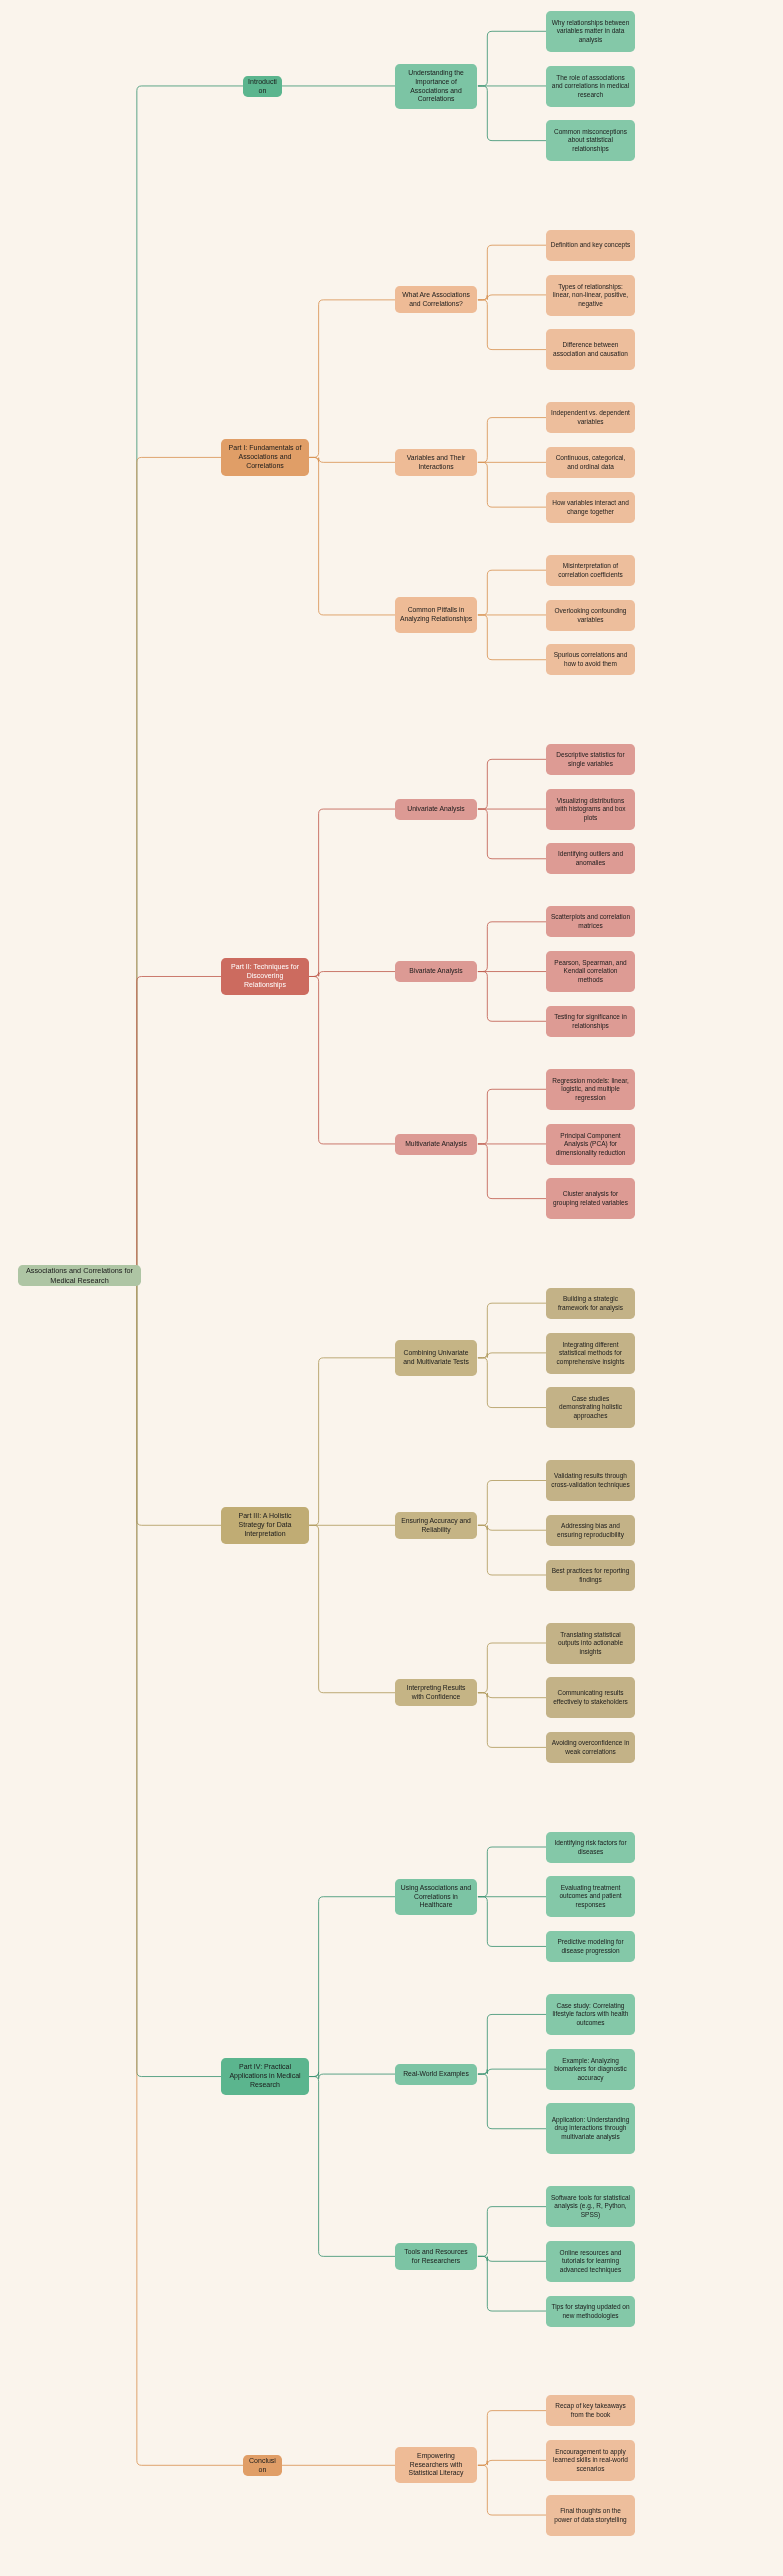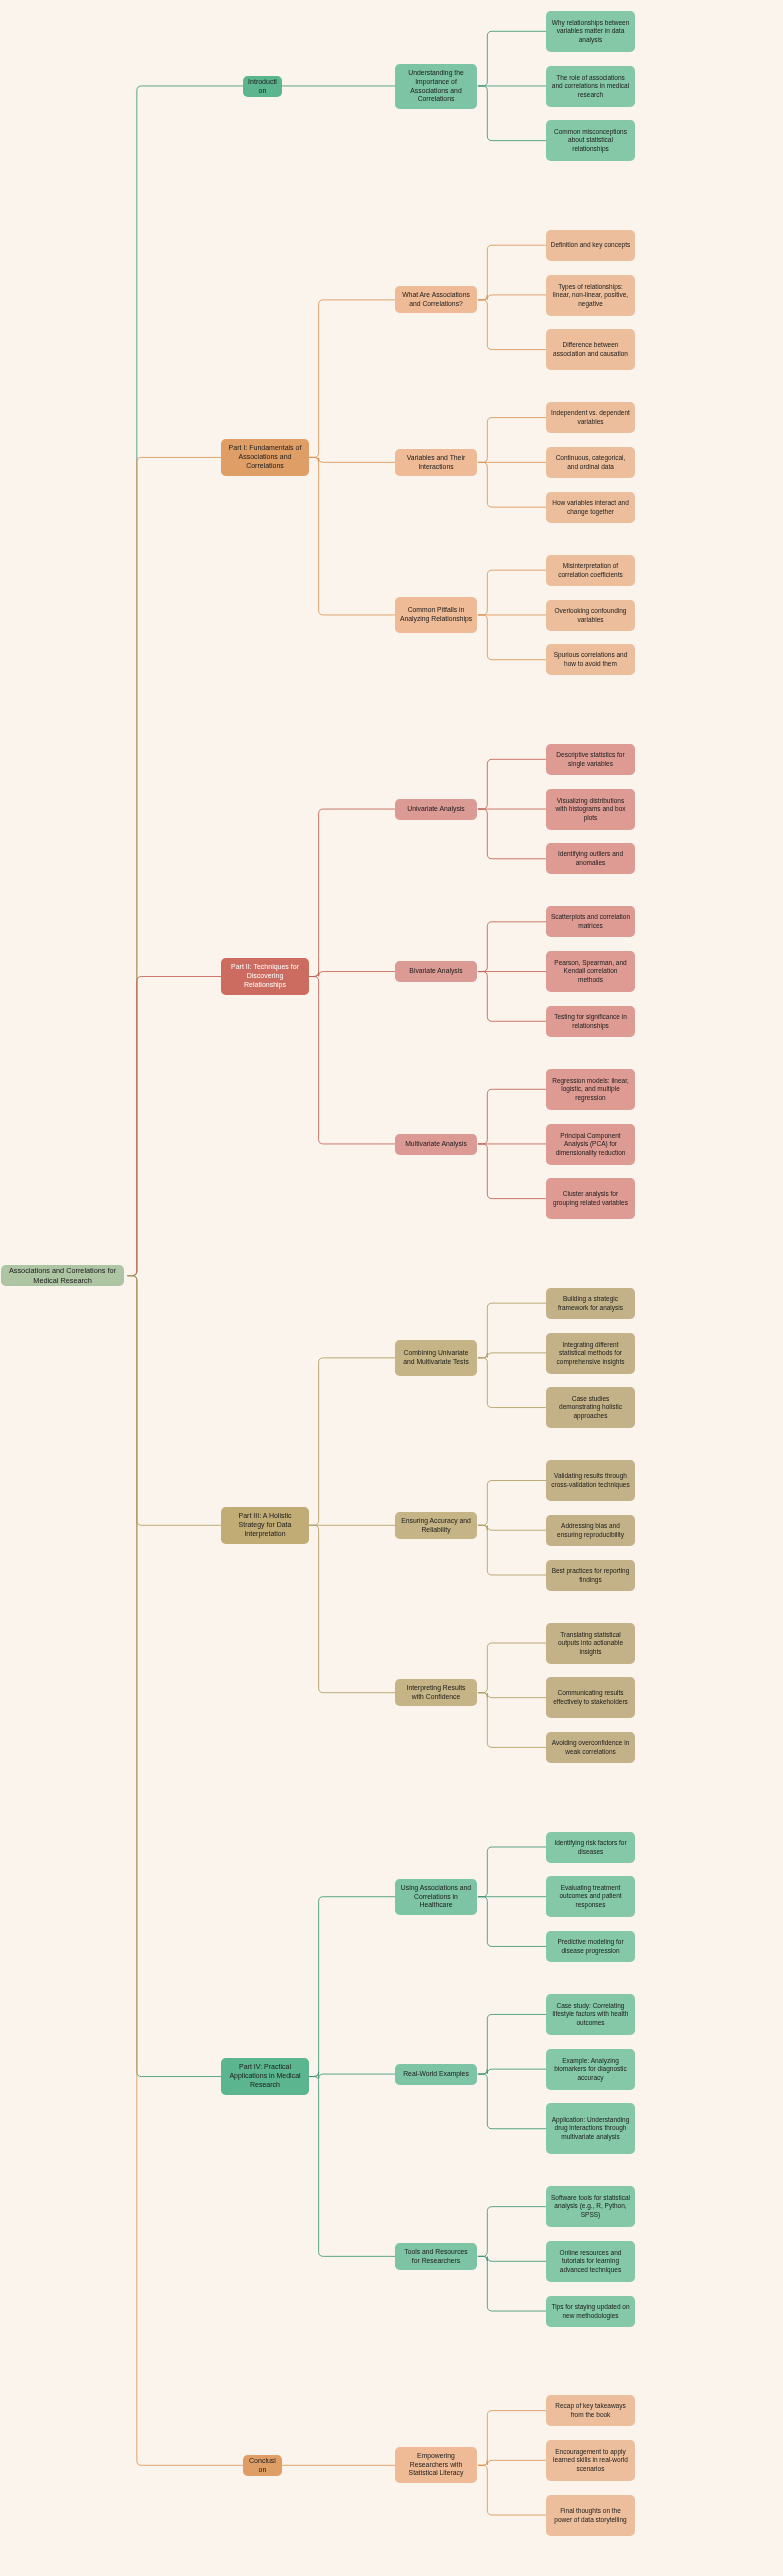--- a/index.html
+++ b/index.html
@@ -294,18 +294,18 @@
       </div>
       <div class="node lvl3" style="left: 546px; top: 2395px; width: 89px; height: 31px; background: rgb(237, 190, 156);">
         <span class="node-label">Recap of key takeaways from the book</span>
       </div>
       <div class="node lvl3" style="left: 546px; top: 2440px; width: 89px; height: 41px; background: rgb(237, 190, 156);">
         <span class="node-label">Encouragement to apply learned skills in real-world scenarios</span>
       </div>
       <div class="node lvl3" style="left: 546px; top: 2495px; width: 89px; height: 41px; background: rgb(237, 190, 156);">
         <span class="node-label">Final thoughts on the power of data storytelling</span>
       </div>
-      <div class="node root" style="left: 1px; top: 1265px; width: 123px; height: 21px; background: rgb(174, 197, 164);">
+      <div class="node root" style="left: 18px; top: 1265px; width: 123px; height: 21px; background: rgb(174, 197, 164);">
         <span class="node-label">Associations and Correlations for Medical Research</span>
       </div>
     </div>
 </div>
 
 
 </body></html>

